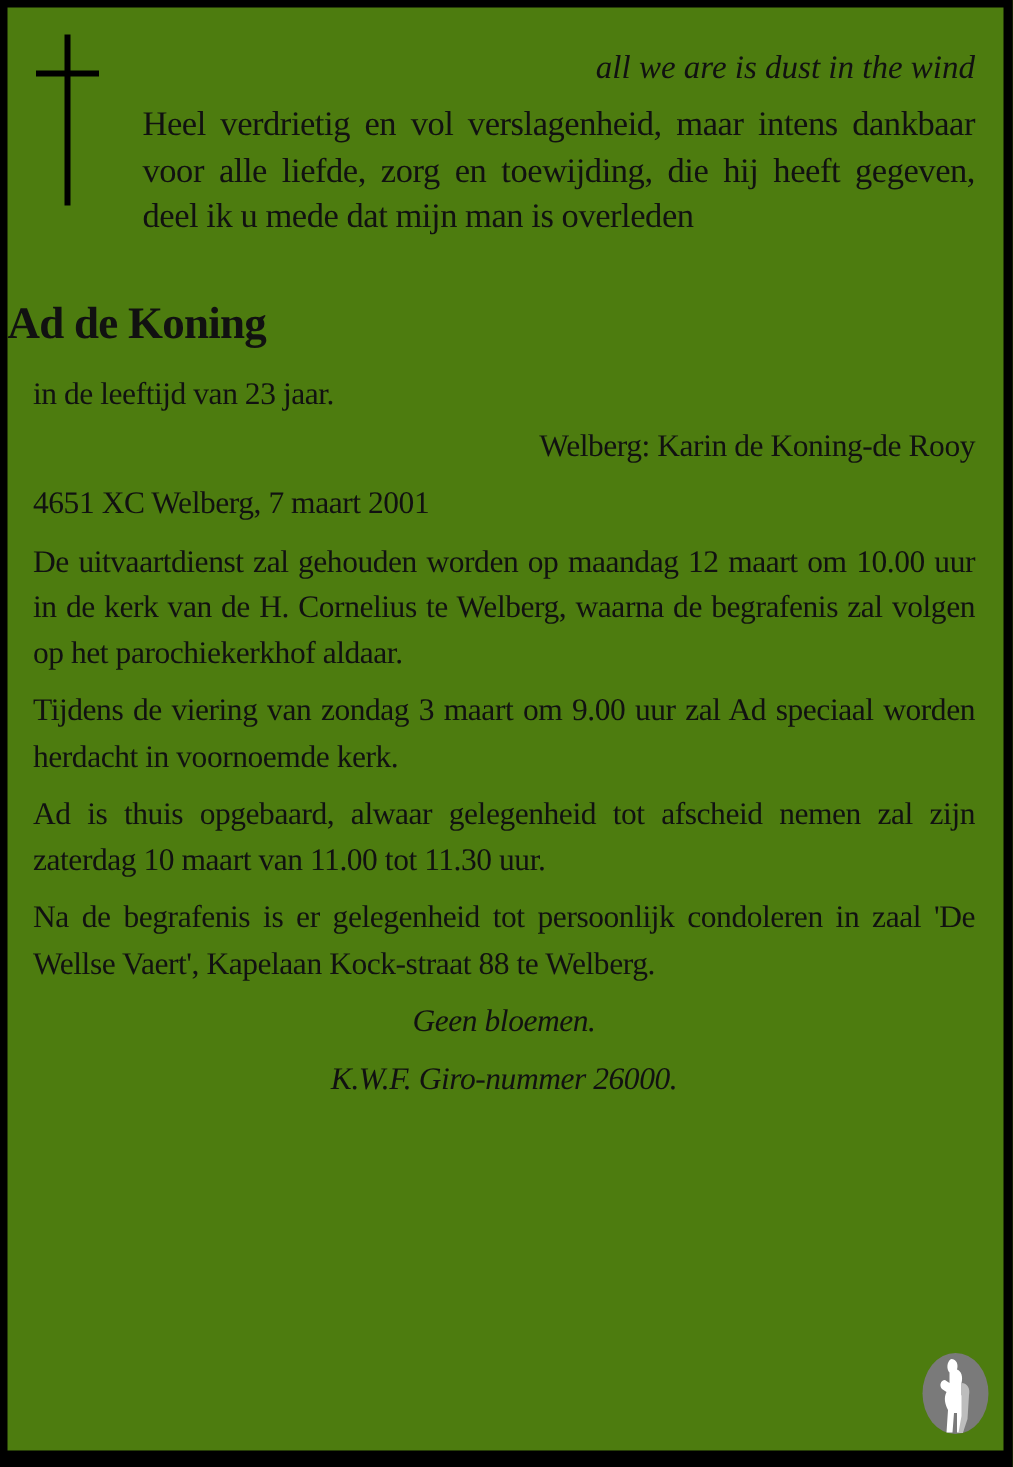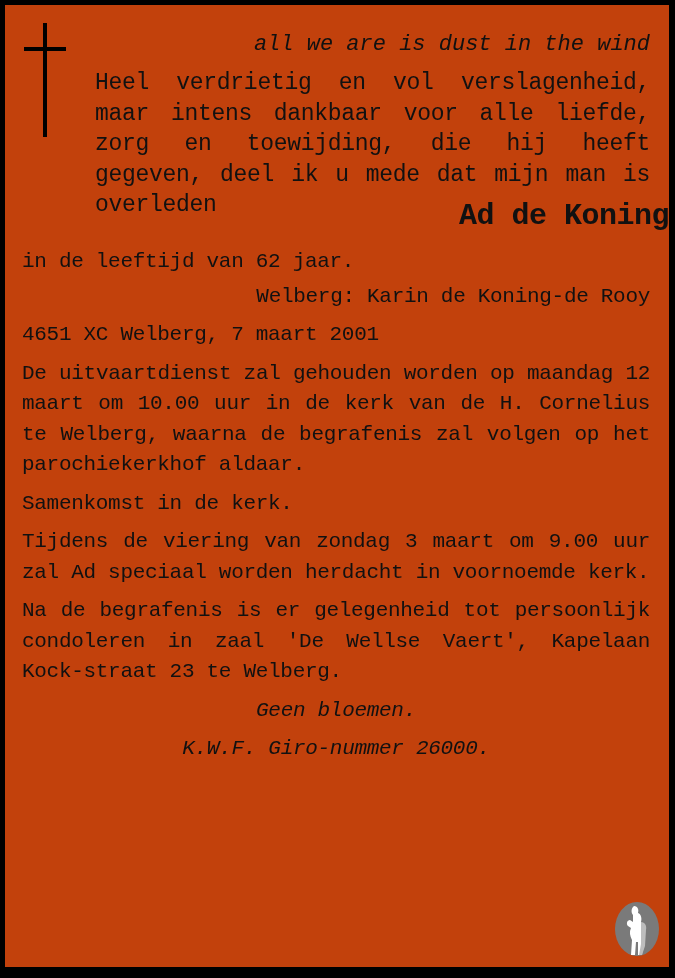--- a/index.html
+++ b/index.html
@@ -12,23 +12,23 @@
       height: 978px;
       position: relative;
       overflow: hidden;
     }
     .card {
       position: absolute;
       left: 5px;
       top: 5px;
       width: 664px;
       height: 962px;
-      background: #c2410c;
+      background: #4d7c0f;
       color: #111;
-      font-family: Liberation Mono, monospace;
+      font-family: Liberation Serif, serif;
     }
     .cross {
       position: absolute;
       left: 19px;
       top: 18px;
       width: 42px;
       height: 120px;
     }
     .cross .v {
       position: absolute;
@@ -64,21 +64,21 @@
       line-height: 30.5px;
       text-align: justify;
       text-align-last: left;
       letter-spacing: -0.3px;
     }
     .name {
       position: absolute;
       left: 0;
       right: 0;
       top: 194px;
-      text-align: right;
+      text-align: left;
       font-weight: bold;
       font-size: 30px;
       letter-spacing: -0.5px;
     }
     .body-text {
       position: absolute;
       left: 17px;
       right: 19px;
       top: 242px;
       font-size: 21px;
@@ -111,27 +111,27 @@
     <div class="h"></div>
   </div>
 
   <div class="motto">all we are is dust in the wind</div>
 
   <div class="intro">Heel verdrietig en vol verslagenheid, maar intens dankbaar voor alle liefde, zorg en toewijding, die hij heeft gegeven, deel ik u mede dat mijn man is overleden</div>
 
   <div class="name">Ad de Koning</div>
 
   <div class="body-text">
-    <p>in de leeftijd van 62 jaar.</p>
+    <p>in de leeftijd van 23 jaar.</p>
     <p class="right" style="margin-top:4px">Welberg: Karin de Koning-de Rooy</p>
     <p class="gap">4651 XC Welberg, 7 maart 2001</p>
     <p class="gap">De uitvaartdienst zal gehouden worden op maandag 12 maart om 10.00 uur in de kerk van de H. Cornelius te Welberg, waarna de begrafenis zal volgen op het parochiekerkhof aldaar.</p>
-    <p class="gap">Samenkomst in de kerk.</p>
     <p class="gap">Tijdens de viering van zondag 3 maart om 9.00 uur zal Ad speciaal worden herdacht in voornoemde kerk.</p>
-    <p class="gap">Na de begrafenis is er gelegenheid tot persoonlijk condoleren in zaal 'De Wellse Vaert', Kapelaan Kock-straat 23 te Welberg.</p>
+    <p class="gap">Ad is thuis opgebaard, alwaar gelegenheid tot afscheid nemen zal zijn zaterdag 10 maart van 11.00 tot 11.30 uur.</p>
+    <p class="gap">Na de begrafenis is er gelegenheid tot persoonlijk condoleren in zaal 'De Wellse Vaert', Kapelaan Kock-straat 88 te Welberg.</p>
     <p class="center gap">Geen bloemen.</p>
     <p class="center gap">K.W.F. Giro-nummer 26000.</p>
   </div>
 
   <svg class="logo" viewBox="0 0 46 58">
     <ellipse cx="23" cy="29" rx="22" ry="27" fill="#7a7a7a"></ellipse>
     <path d="M20 6 C24 6 25 10 24 13 C27 14 28 18 27 22 L27 30 C29 32 30 36 29 40 L28 55 L24 55 L24 42 L22 42 L21 55 L17 55 L18 40 C16 36 15 32 17 28 L14 26 C12 24 13 20 16 20 L19 22 L19 15 C17 13 17 8 20 6 Z" fill="#ffffff"></path>
     <path d="M27 22 C31 22 33 26 32 30 L31 46 L28 55 L25 55 L27 44 L27 30 Z" fill="#bdbdbd"></path>
   </svg>
 

